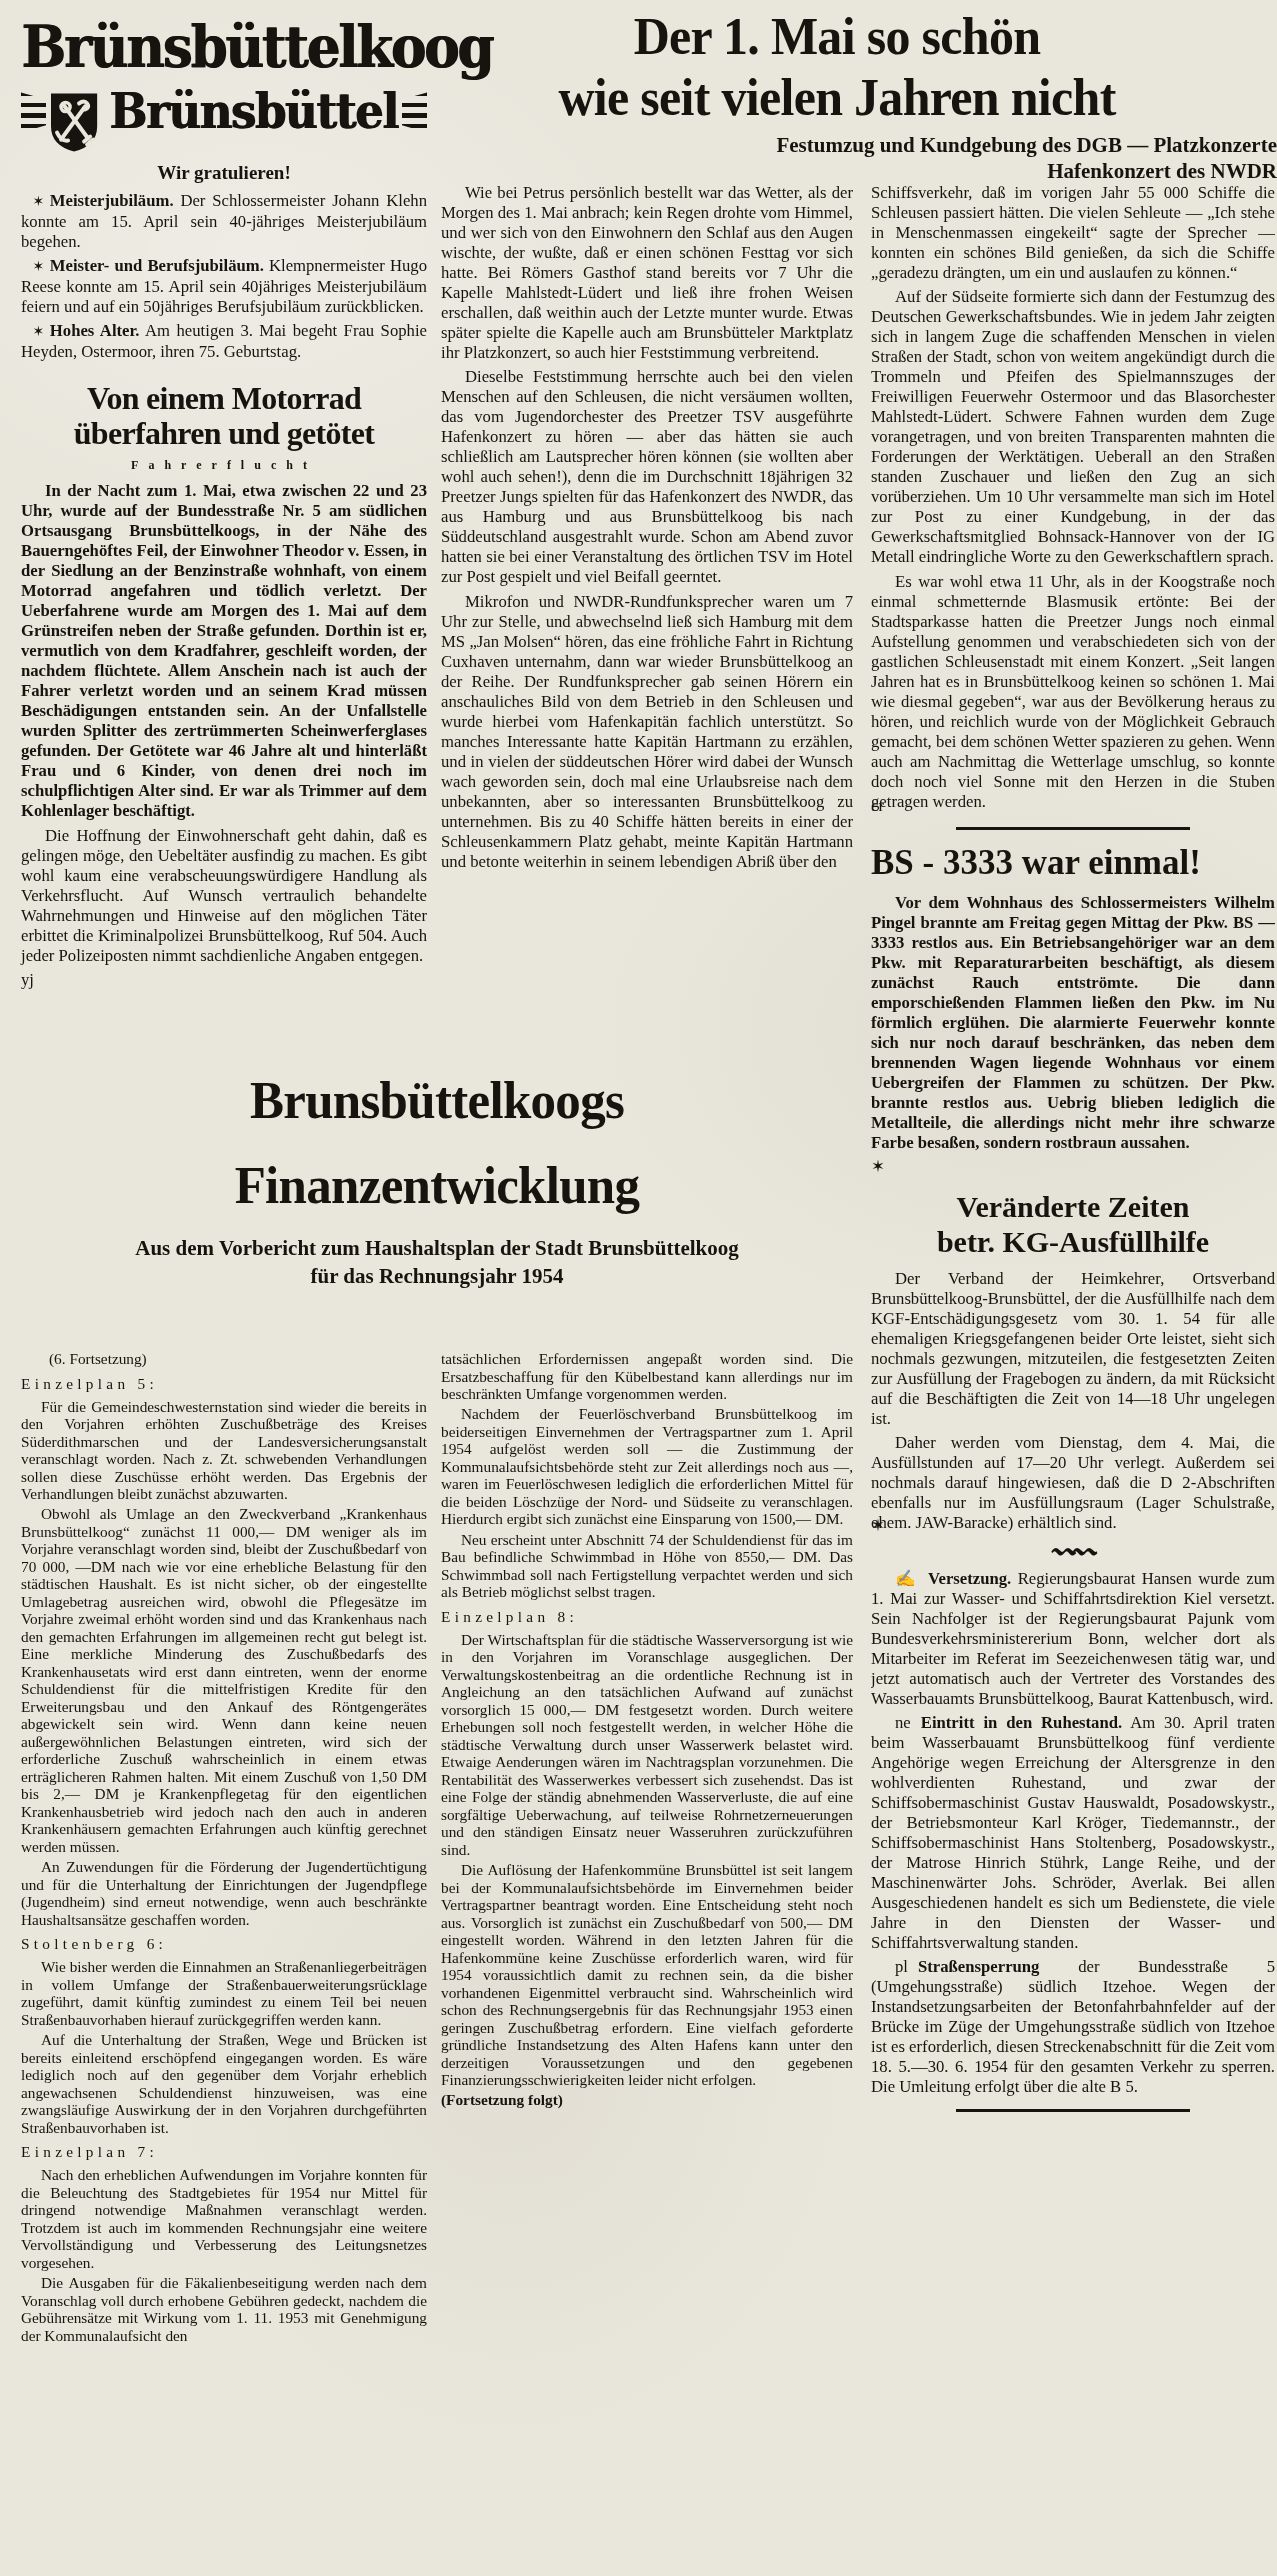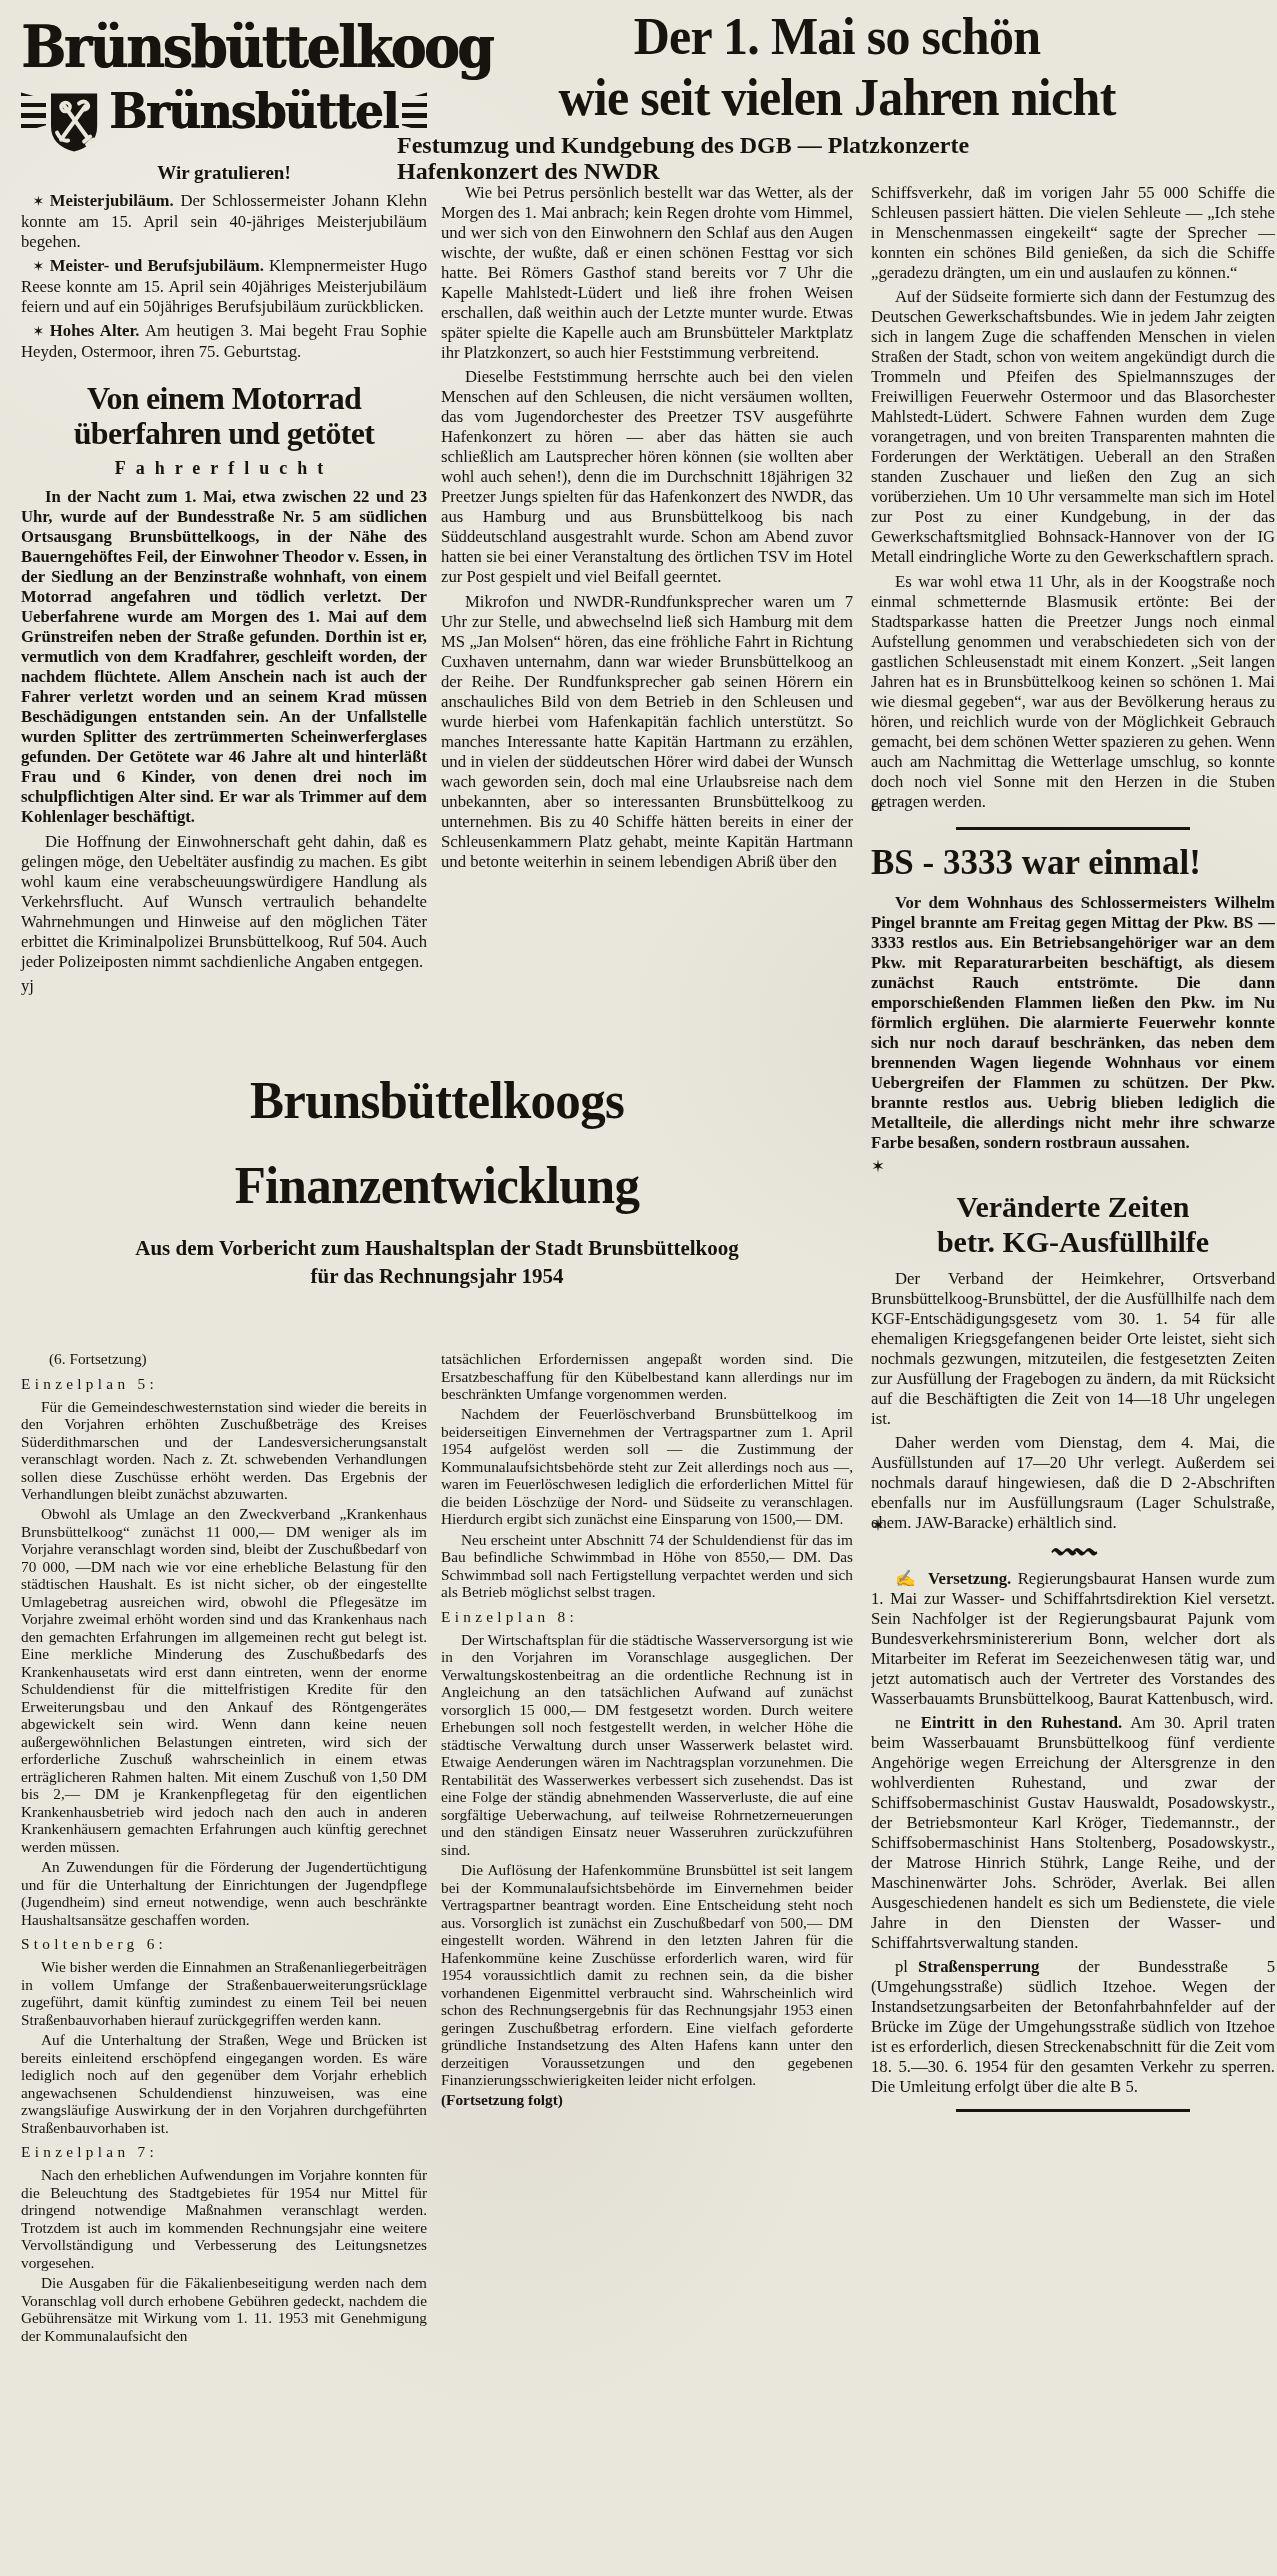--- a/index.html
+++ b/index.html
@@ -28,23 +28,23 @@
        letter-spacing:-1.4px;transform:scaleY(1.08);text-shadow:1.1px 0 0 currentColor;padding:0 4.3px;}
   .flourish{width:37px;height:40px;
      background:repeating-linear-gradient(180deg,#17130e 0 4.3px,transparent 4.3px 10.6px);}
   .flourish.left{clip-path:polygon(0 0,100% 18%,100% 82%,0 100%);}
   .flourish.right{clip-path:polygon(0 18%,100% 0,100% 100%,0 82%);}
   .crest{margin:0 5.7px -20px 2.8px;}
   
   .wg-title{font-size:19px;font-weight:bold;text-align:center;margin:14px 0 7px 0;}
   .star{font-size:14px;padding:0 5.7px 0 11.4px;}
   .h-moto{font-size:32px;line-height:35px;font-weight:bold;text-align:center;margin:18.5px 0 7px 0;letter-spacing:-0.7px;}
-  .h-flucht{font-size:18px;font-weight:bold;text-align:center;letter-spacing:10px;margin:4.3px 0 8.5px 0;}
+  .h-flucht{font-size:12px;font-weight:bold;text-align:center;letter-spacing:10px;margin:4.3px 0 8.5px 0;}
   .h-mai{font-size:50px;line-height:58px;font-weight:bold;text-align:center;letter-spacing:-0.7px;transform:scaleY(1.05);}
-  .h-mai-sub{font-size:24px;line-height:26px;font-weight:bold;text-align:left;}
+  .h-mai-sub{font-size:21px;line-height:26px;font-weight:bold;text-align:right;}
   .h-fin{font-size:51px;line-height:81px;font-weight:bold;text-align:center;letter-spacing:-0.7px;transform:scaleY(1.05);}
   .h-fin-sub{font-size:21px;line-height:28px;font-weight:bold;text-align:center;}
   .h-bs{font-size:35px;font-weight:bold;text-align:left;margin:12.8px 0 10px 0;}
   .h-vz{font-size:30px;line-height:35px;font-weight:bold;text-align:center;margin:11.4px 0 10px 0;}
   .plan{font-size:15.6px;letter-spacing:4.3px;text-align:center;margin:7px 0 5.7px 0 !important;text-indent:0 !important;}
   
   .fbody p{margin:0 0 2.8px 0;font-size:15.3px;line-height:17.5px;text-align:justify;}
   .fbody p.ind{text-indent:20px;}
   .fnote{text-indent:28px !important;text-align:left !important;}
   .fsign{text-align:right;font-weight:bold;padding-right:28px;}

